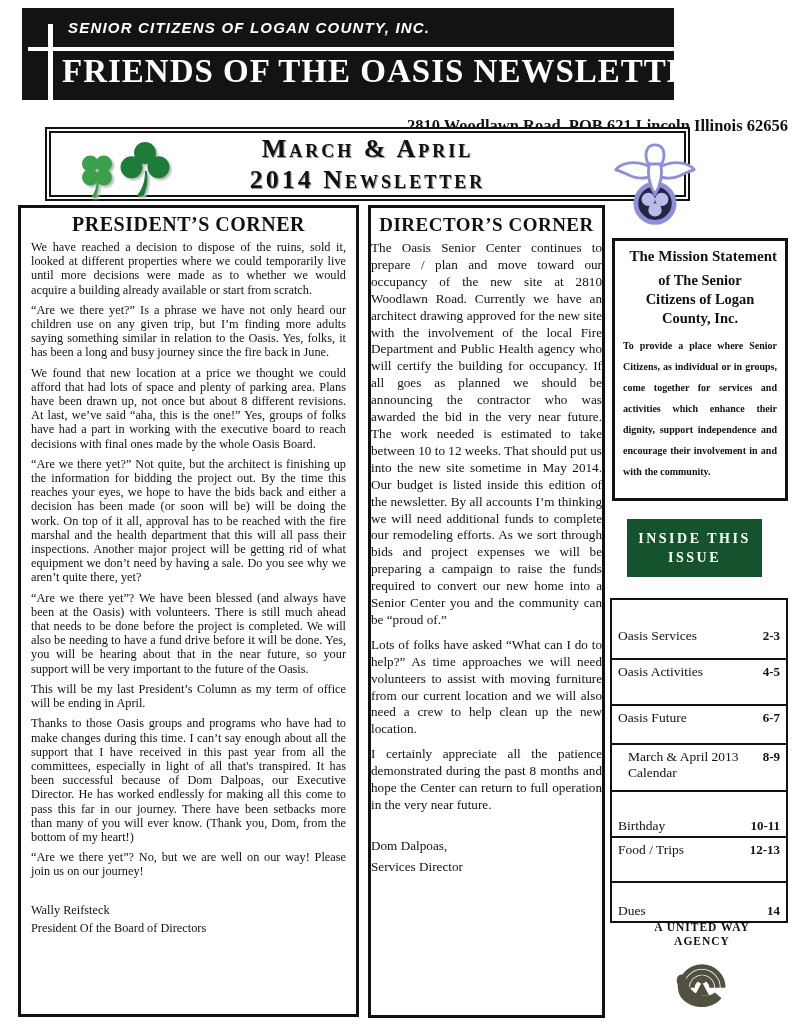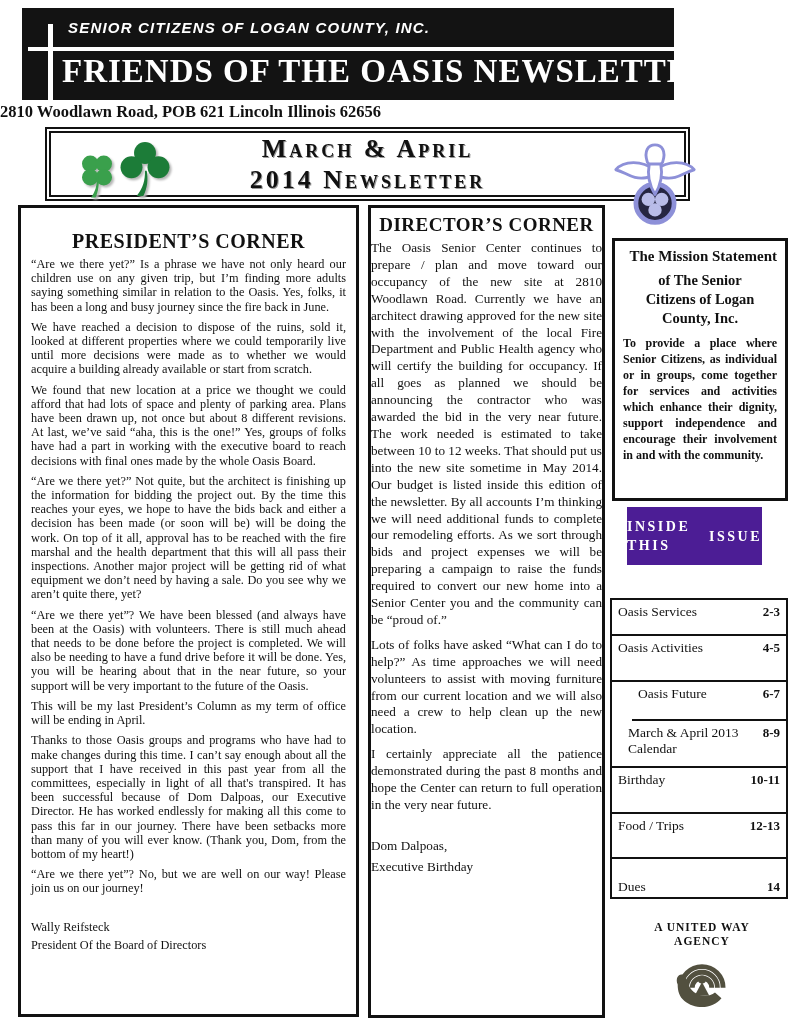--- a/index.html
+++ b/index.html
@@ -15,21 +15,21 @@
   .org-line {
     position:absolute; left:46px; top:11px; color:#fff;
     font-family:"Liberation Sans", sans-serif; font-style:italic; font-weight:bold;
     font-size:15px; letter-spacing:1.2px; white-space:nowrap;
   }
   .mast-title {
     position:absolute; left:40px; top:45px; color:#fff; font-weight:bold;
     font-size:33px; letter-spacing:1px; white-space:nowrap;
   }
   .address-line {
-    position:absolute; left:0; top:102px; width:788px; text-align:left;
+    position:absolute; left:0; top:116px; width:788px; text-align:right;
     font-weight:bold; font-size:16.5px;
   }
 
   
   .banner {
     position:absolute; left:45px; top:127px; width:645px; height:74px;
     border:2px solid #111; box-sizing:border-box; background:#fff;
   }
   .banner-frame { position:absolute; inset:2px; border:2px solid #111; }
   .banner-title {
@@ -37,55 +37,55 @@
     align-items:center; justify-content:center;
     font-weight:bold; font-size:26px; line-height:31px; letter-spacing:3px;
     font-variant:small-caps; text-shadow:1px 1px 0 #9a9a9a;
   }
   .shamrock-4 { position:absolute; left:76px; top:150px; filter:drop-shadow(2px 2px 1px #b5b5b5); }
   .shamrock-3 { position:absolute; left:118px; top:140px; filter:drop-shadow(2px 2px 1px #b5b5b5); }
   .dove { position:absolute; left:612px; top:142px; }
 
   
   .box { position:absolute; border:3px solid #111; box-sizing:border-box; background:#fff; overflow:hidden; }
-  .president { left:18px; top:205px; width:341px; height:812px; padding:19px 10px; }
+  .president { left:18px; top:205px; width:341px; height:812px; padding:2px 10px; }
   .director  { left:368px; top:205px; width:237px; height:813px; padding:3px 0; }
   .col-title { text-align:center; font-weight:bold; letter-spacing:0.5px; margin:3px 0 4px; }
   .president .col-title { font-size:20px; }
   .director  .col-title { font-size:19px; }
   .president p { font-size:12.3px; line-height:14.2px; text-align:justify; margin:0 0 6px; }
   .director  p { font-size:13.2px; line-height:16.9px; text-align:justify; margin:0 0 8px; }
   p.sig-name { margin-top:24px; margin-bottom:4px; text-align:left; }
   p.sig-role { text-align:left; }
 
   
   .mission { left:612px; top:238px; width:176px; height:263px; padding:5px 8px; font-weight:bold; }
   .mission-h1 { text-align:right; font-size:15px; margin:2px 0 6px; }
   .mission-h2 { text-align:center; font-size:14.5px; line-height:19px; margin:0 9px 7px; }
-  .mission-body { font-size:12px; line-height:16px; text-align:justify; }
+  .mission-body { font-size:10px; line-height:21px; text-align:justify; }
 
   
   .inside-box {
-    position:absolute; left:627px; top:507px; width:135px; height:58px; background:#4c1d95;
-    color:#fff; display:flex; align-items:center; justify-content:center;
+    position:absolute; left:627px; top:519px; width:135px; height:58px; background:#14532d;
+    color:#fff; display:flex; flex-direction:column; align-items:center; justify-content:center;
     font-weight:bold; font-size:14px; line-height:19px; letter-spacing:2.5px;
   }
 
   
   .toc { position:absolute; left:610px; top:598px; width:178px; border:2px solid #111; box-sizing:border-box; background:#fff; }
   .toc-row {
     display:flex; justify-content:space-between; align-items:flex-start;
     border-bottom:2px solid #111; padding:4px 6px 2px; box-sizing:border-box;
   }
   .toc-row:last-child { border-bottom:none;align-items:flex-end; }
-  .toc-row:nth-child(1){ min-height:36px; }
+  .toc-row:nth-child(1){ min-height:36px;margin-top:24px; }
   .toc-row:nth-child(2){ min-height:46px; }
-  .toc-row:nth-child(3){ min-height:39px;margin-left:20px; }
+  .toc-row:nth-child(3){ min-height:39px; }
   .toc-row:nth-child(4){ min-height:47px;padding-left:16px; }
-  .toc-row:nth-child(5){ min-height:46px; }
+  .toc-row:nth-child(5){ min-height:46px;align-items:flex-end; }
   .toc-row:nth-child(6){ min-height:45px;gap:15px; }
   .toc-row:nth-child(7){ min-height:38px; }
   .toc-label { font-size:13.5px; line-height:16px; max-width:120px; }
   .toc-pages { font-size:13px; font-weight:bold; }
 
   
   .uw { position:absolute; left:632px; top:920px; width:140px; text-align:center; }
   .uw-text { font-weight:bold; font-size:11.5px; line-height:14px; letter-spacing:1px; }
   .uw-logo { margin-top:4px; }
 </style>
@@ -144,39 +144,39 @@
         <path d="M37,21 C33,9 38,3 45,3 C52,3 57,9 53,21 C50,27 40,27 37,21 Z"></path>
         <path d="M44,29 C32,19 12,19 4,29 C12,31 16,35 24,37 C32,39 40,37 44,34 Z"></path>
         <path d="M46,29 C58,19 78,19 86,29 C78,31 74,35 66,37 C58,39 50,37 46,34 Z"></path>
         <path d="M39,23 L51,23 C53,33 51,45 45,55 C39,45 37,33 39,23 Z"></path>
       </g>
     </svg>
   </span>
 
   <div class="box president">
     <div class="col-title">PRESIDENT’S CORNER</div>
+    <p>We have reached a decision to dispose of the ruins, sold it, looked at different properties where we could temporarily live  until more decisions were made as to whether we would acquire a building already available or start from scratch.</p>
     <p>“Are we there yet?”  Is a phrase we have not only heard our children use on any given trip, but I’m finding more adults saying something similar in relation to the Oasis.  Yes, folks, it has been a long and busy journey since the fire back in June.</p>
-    <p>We have reached a decision to dispose of the ruins, sold it, looked at different properties where we could temporarily live  until more decisions were made as to whether we would acquire a building already available or start from scratch.</p>
     <p>We found that new location at a price we thought we could afford that had lots of space and plenty of parking area.  Plans have been drawn up, not once but about 8 different revisions.  At last, we’ve said “aha, this is the one!”  Yes, groups of folks have had a part in working with the executive board to reach decisions  with final ones made by the whole Oasis Board.</p>
     <p>“Are we there yet?”  Not quite, but the architect is finishing up the information for bidding the project out.  By the time this reaches your eyes, we hope to have the bids back and either a decision has been made (or soon will be) will be doing the work.  On top of it all, approval has to be reached with the fire marshal and the health department that this will all pass their inspections.  Another major project will be getting rid of what equipment we don’t need by having a sale. Do you see why we aren’t quite there, yet?</p>
     <p>“Are we there yet”?  We have been blessed (and always have been at the Oasis) with volunteers.  There is still much ahead that needs to be done before the project is completed.  We will also be needing to have a fund drive before it will be done.  Yes, you will be hearing about that in the near future, so your support will be very important to the future of the Oasis.</p>
     <p>This will be my last President’s Column as my term of office will be ending in April.</p>
     <p>Thanks to those Oasis groups and programs who have had to make changes during this time.  I can’t say enough about all the support that I have received in this past year from all the committees, especially in light of all that's transpired.  It has been successful because of Dom Dalpoas, our Executive Director.  He has worked endlessly for making all this come to pass this far in our journey.  There have been setbacks more than many of you will ever know. (Thank you, Dom, from the bottom of my heart!)</p>
     <p>“Are we there yet”? No, but we are well on our way!  Please join us on our journey!</p>
     <p class="sig-name">Wally Reifsteck</p>
     <p class="sig-role">President Of the Board of Directors</p>
   </div>
 
   <div class="box director">
     <div class="col-title">DIRECTOR’S CORNER</div>
     <p>The Oasis Senior Center continues to prepare / plan and move toward our occupancy of the new site at 2810 Woodlawn Road. Currently we have an architect drawing approved for the new site with the involvement of the local Fire Department and Public Health agency who will certify the building for occupancy. If all goes as planned we should be announcing the contractor who was awarded the bid in the very near future. The work needed is estimated to take between 10 to 12 weeks. That should put us into the new site sometime in May 2014. Our budget is listed inside this edition of the newsletter. By all accounts I’m thinking we will need additional funds to complete our remodeling efforts. As we sort through bids and project expenses we will be preparing a campaign to raise the funds required to convert our new home into a Senior Center you and the community can be “proud of.”</p>
     <p>Lots of folks have asked “What can I do to help?” As time approaches we will need volunteers to assist with moving furniture from our current location and we will also need a crew to help clean up the new location.</p>
     <p>I certainly appreciate all the patience demonstrated during the past 8 months and hope the Center can return to full operation in the very near future.</p>
     <p class="sig-name">Dom Dalpoas,</p>
-    <p class="sig-role">Executive Birthday</p>
+    <p class="sig-role">Services Director</p>
   </div>
 
   <div class="box mission">
     <div class="mission-h1">The Mission Statement</div>
     <div class="mission-h2">of  The Senior Citizens of Logan County, Inc.</div>
     <div class="mission-body">To provide a place where Senior Citizens, as individual or in groups, come together for services and activities which enhance their dignity, support independence and encourage their involvement in and with the community.</div>
   </div>
 
   <div class="inside-box">
     <span>INSIDE THIS</span>

